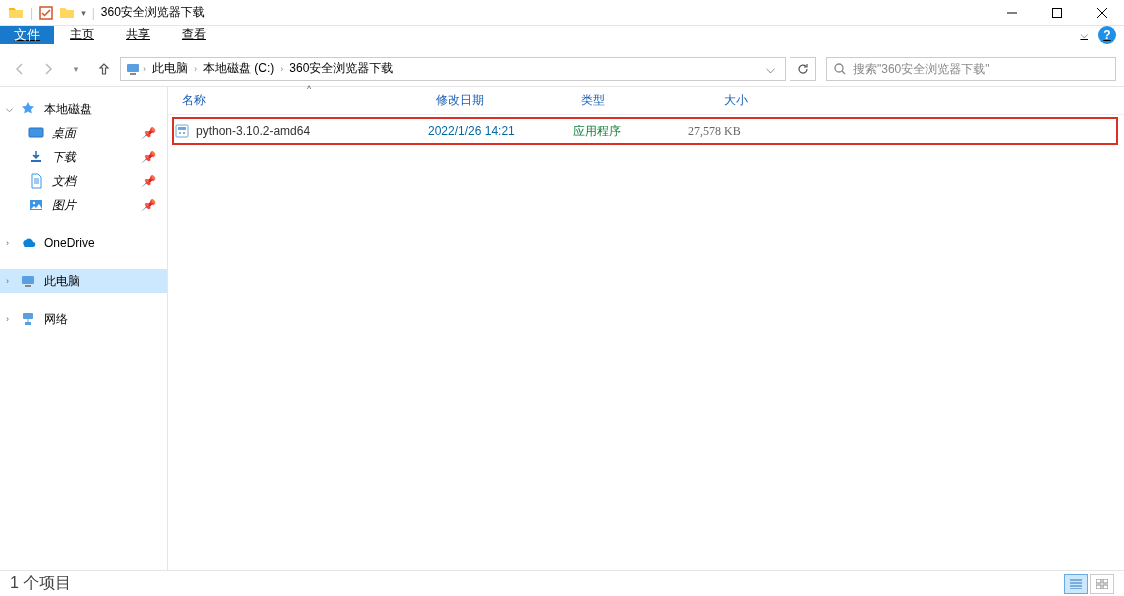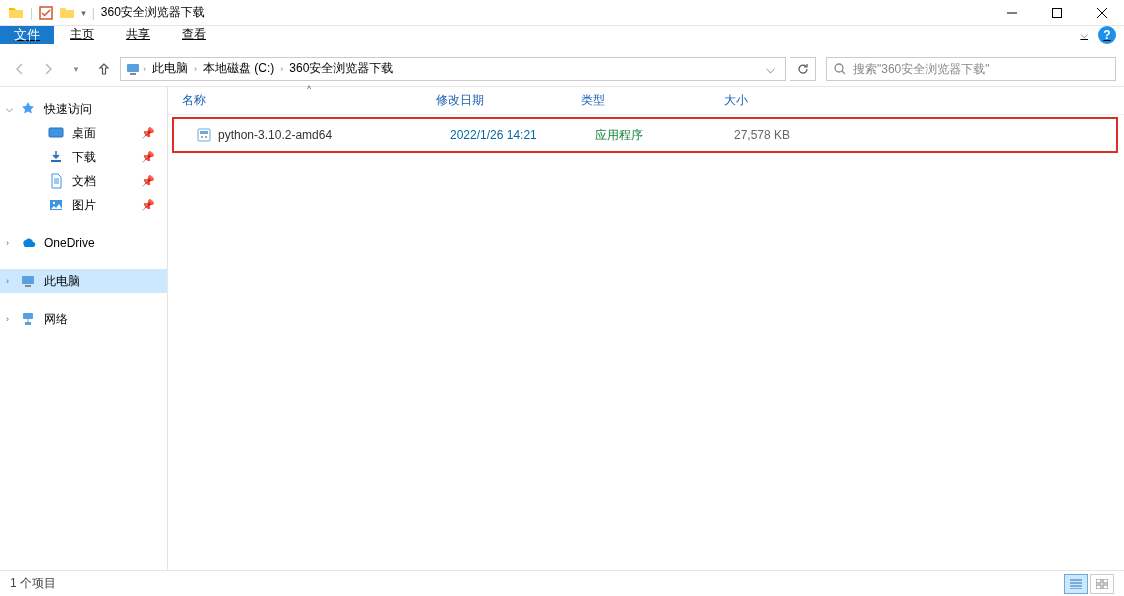--- a/index.html
+++ b/index.html
@@ -35,44 +35,44 @@
 
 
 .content { position: absolute; top: 87px; bottom: 26px; left: 0; right: 0; display: flex; }
 
 
 .sidebar { width: 168px; border-right: 1px solid #e5e5e5; padding: 10px 0; overflow: hidden; }
 .side-item { display: flex; align-items: center; height: 24px; padding-left: 20px; gap: 8px; cursor: pointer; position: relative; }
 .side-item.selected { background: #cce8ff; }
 .side-spacer { height: 14px; }
 .side-caret { position: absolute; left: 6px; font-size: 9px; color: #666; }
-.side-sub { padding-left: 48px; }
+.side-sub { padding-left: 28px; font-style: italic; }
 .side-pin { position: absolute; right: 12px; color: #888; font-size: 11px; }
 .side-label { font-size: 12px; }
 
 
 .filelist { flex: 1; display: flex; flex-direction: column; }
 .columns { display: flex; height: 28px; border-bottom: 1px solid #f0f0f0; align-items: center; padding-left: 14px; }
 .col { color: #1a5fb4; font-size: 12px; cursor: pointer; position: relative; }
 .col-name { width: 254px; }
 .col-date { width: 145px; font-family: Liberation Mono, monospace; }
 .col-type { width: 115px; }
 .col-size { width: 80px; text-align: center; }
 .col-sort { position: absolute; left: 50%; top: -9px; transform: translateX(-50%); font-size: 8px; color: #555; }
 
 .filerow-wrap { border: 2px solid #d93025; margin: 2px 6px 0 4px; }
-.filerow { display: flex; height: 32px; align-items: center; padding-left: 22px; }
+.filerow { display: flex; height: 24px; align-items: center; padding-left: 0; }
 .cell { font-size: 12px; color: #333; }
 .cell-name { width: 254px; display: flex; align-items: center; gap: 6px; }
 .cell-date { width: 145px; color: #0369a1; }
 .cell-type { width: 115px; color: #15803d; }
-.cell-size { width: 80px; text-align: right; color: #666; }
-
-
-.statusbar { position: absolute; bottom: 0; left: 0; right: 0; height: 26px; border-top: 1px solid #e5e5e5; display: flex; align-items: center; padding: 0 10px; font-size: 12px; color: #444; }
+.cell-size { width: 80px; text-align: left; color: #666; font-family: Liberation Serif, serif; }
+
+
+.statusbar { position: absolute; bottom: 0; left: 0; right: 0; height: 26px; border-top: 1px solid #e5e5e5; display: flex; align-items: center; padding: 0 10px; font-size: 16px; color: #444; }
 .statusbar-right { margin-left: auto; display: flex; gap: 2px; }
 .view-btn { width: 24px; height: 20px; border: 1px solid #ccc; display: flex; align-items: center; justify-content: center; cursor: pointer; }
 .view-btn.active { background: #cce8ff; border-color: #6aa8e0; }
 
 svg { display: block; }
 </style>
 </head>
 <body>
 
 <div class="titlebar">
@@ -167,21 +167,21 @@
   </div>
 </div>
 
 <div class="content">
   <div class="sidebar">
     <div class="side-item">
       <span class="side-caret">⌵</span>
       <svg width="16" height="16" viewBox="0 0 16 16">
           <path fill="#4aa0f0" d="M8 1l2 4 4 .5-3 3 .8 4L8 10.5 4.2 12.5 5 8.5 2 5.5l4-.5z"></path>
         </svg>
-      <span class="side-label">快速访问</span>
+      <span class="side-label">本地磁盘</span>
     </div>
     <div class="side-item side-sub">
       <svg width="16" height="16" viewBox="0 0 16 16">
           <rect x="1" y="3" width="14" height="9" rx="1" fill="#3e95e6"></rect>
           <rect x="1" y="3" width="14" height="9" rx="1" fill="none" stroke="#2a70b8"></rect>
         </svg>
       <span class="side-label">桌面</span>
       <span class="side-pin">📌</span>
     </div>
     <div class="side-item side-sub">

